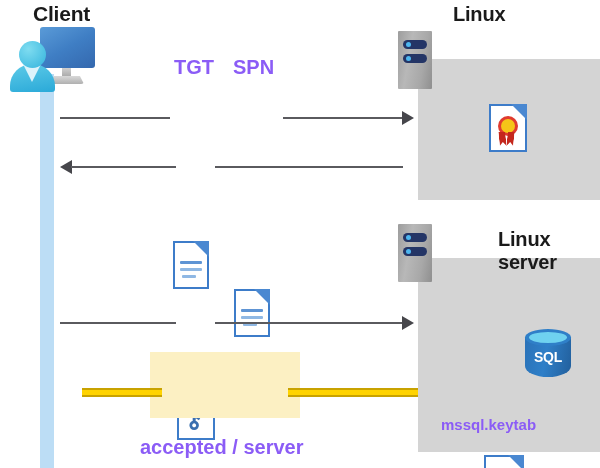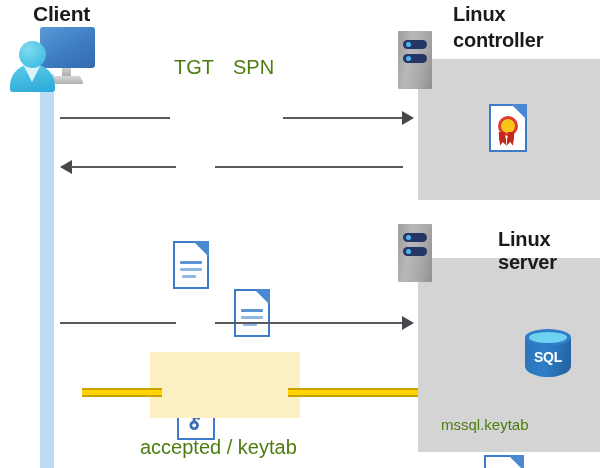--- a/index.html
+++ b/index.html
@@ -21,22 +21,22 @@
   }
   .abs { position: absolute; }
 
   
   .hdr-title {
     font-weight: bold;
     color: #1a1a1a;
     letter-spacing: -0.2px;
   }
   .plain-label {
-    color: #4d7c0f;
-    font-weight: normal;
+    color: #8b5cf6;
+    font-weight: bold;
   }
 
   
   .lifeline {
     background: #bcddf5;
     width: 14px;
   }
 
   
   .gray-panel { background: #d4d4d4; }
@@ -244,21 +244,20 @@
   <div class="abs gray-panel" style="left:418px; top:59px; width:182px; height:141px;"></div>
 
   <div class="abs" style="left:398px; top:31px;">
     <div class="server-icon">
       <div class="server-bar b1"></div>
       <div class="server-bar b2"></div>
     </div>
   </div>
 
   <div class="abs hdr-title" style="left:453px; top:3px; font-size:20px;">Linux</div>
-  <div class="abs hdr-title" style="left:453px; top:29px; font-size:20px;">controller</div>
 
   <div class="abs doc" style="left:489px; top:104px; width:38px; height:48px;">
     <div class="fold">
         <div class="fold-tri"></div>
       </div>
     <div class="seal-circle" style="left:7px; top:10px;"></div>
     <div class="seal-ribbon l" style="left:8px; top:26px; clip-path:polygon(0 0,100% 0,100% 100%,50% 72%,0 100%);"></div>
     <div class="seal-ribbon r" style="left:16px; top:26px; clip-path:polygon(0 0,100% 0,100% 100%,50% 72%,0 100%);"></div>
   </div>
 
@@ -332,15 +331,15 @@
 
   <div class="abs gray-line" style="left:60px; top:322px; width:116px;"></div>
   <div class="abs gray-line" style="left:215px; top:322px; width:188px;"></div>
   <div class="abs arrow-head-right" style="left:402px; top:316px;"></div>
 
   <div class="abs yellow-panel" style="left:150px; top:352px; width:150px; height:66px;"></div>
 
   <div class="abs gold-line" style="left:82px; top:388px; width:80px;"></div>
   <div class="abs gold-line" style="left:288px; top:388px; width:130px;"></div>
 
-  <div class="abs plain-label" style="left:140px; top:436px; font-size:20px;">accepted / keytab</div>
+  <div class="abs plain-label" style="left:140px; top:436px; font-size:20px;">accepted / server</div>
 
 </div>
 
 </body></html>

